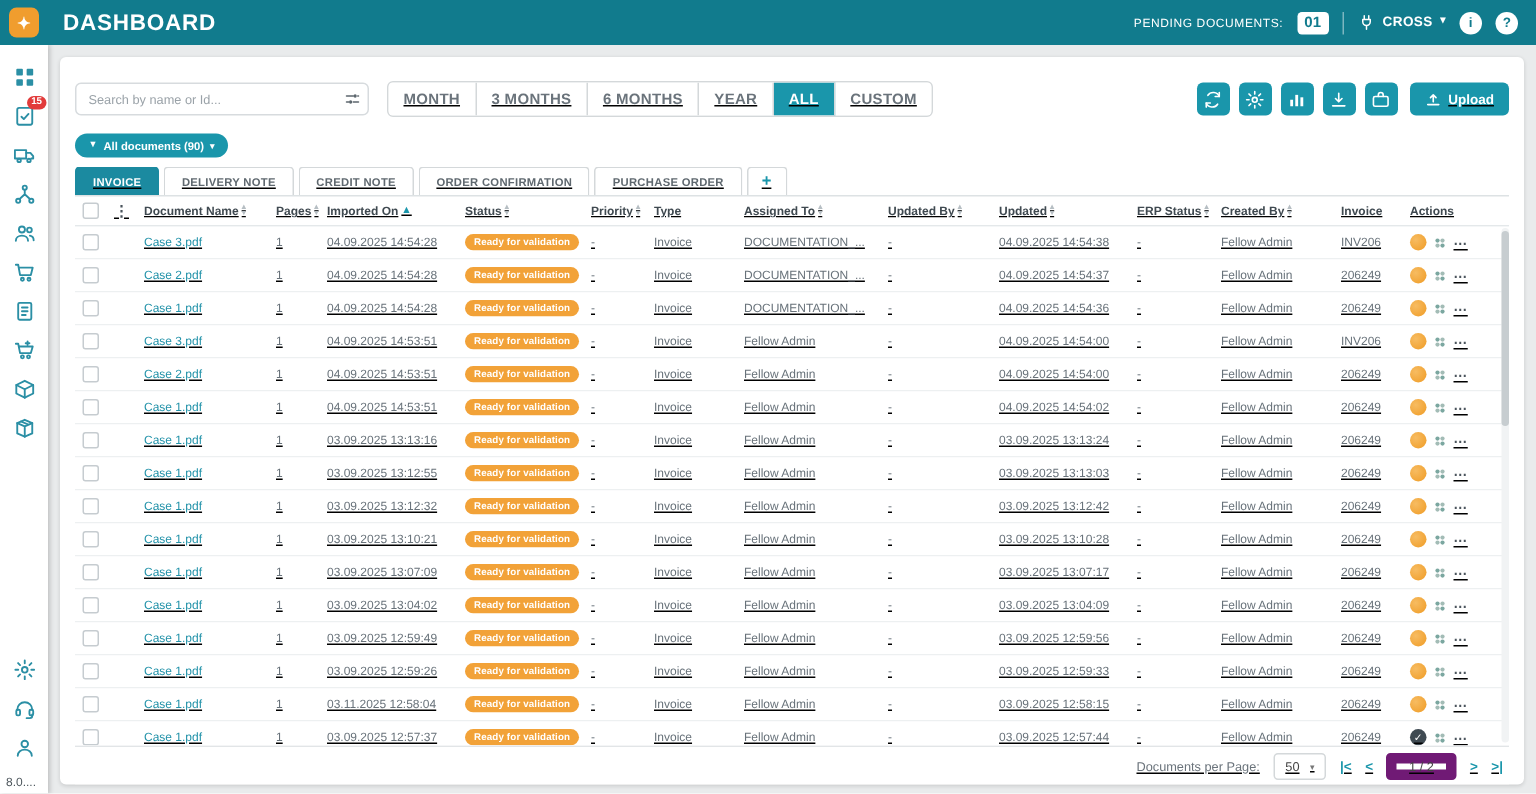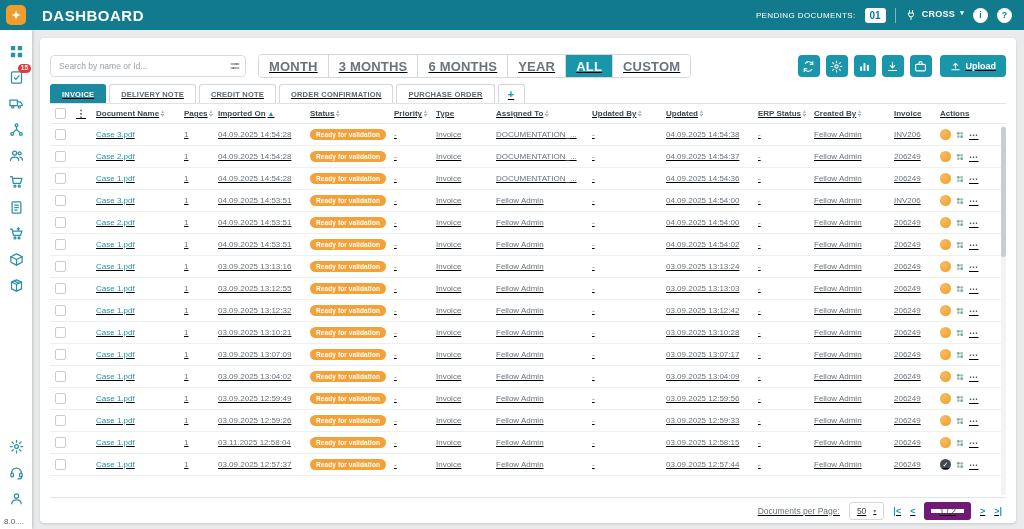--- a/index.html
+++ b/index.html
@@ -34,21 +34,21 @@
   .card { flex:1; background:#fff; border-radius:4px; box-shadow:0 1px 3px rgba(0,0,0,.14); padding:16px 10px 0 10px; display:flex; flex-direction:column; position:relative; overflow:hidden;text-decoration:underline; }
 
   
   .toolbar-row { display:flex; align-items:center; }
   .search { position:relative; width:196px; }
   .search input { width:100%; height:22px; border:1px solid #d7dbde; border-radius:4px; font-size:8.5px; color:#555; padding:0 22px 0 8px; font-family:inherit; outline:none; }
   .search input::placeholder { color:#9aa2a8; }
   .sliders { position:absolute; right:5px; top:5px; width:12px; height:12px; color:#5c666d; cursor:pointer; }
   .sliders svg { width:12px; height:12px; display:block; }
   .seg { display:flex; border:1px solid #d4d8da; border-radius:4px; overflow:hidden; margin-left:12px; }
-  .seg-btn { background:#fff; border:none; border-right:1px solid #d4d8da; font-size:13px; font-weight:bold; color:#6a737b; padding:0 10px; height:22px; font-family:inherit; letter-spacing:.2px; cursor:pointer; }
+  .seg-btn { background:#fff; border:none; border-right:1px solid #d4d8da; font-size:10px; font-weight:bold; color:#6a737b; padding:0 10px; height:22px; font-family:inherit; letter-spacing:.2px; cursor:pointer; }
   .seg-btn:last-child { border-right:none; }
   .seg-btn.active { background:#1a96ab; color:#fff; }
   .icon-btns { display:flex; gap:6px; margin-left:auto; }
   .icon-btn { width:22px; height:22px; border-radius:4px; border:none; background:#1a96ab; color:#fff; display:flex; align-items:center; justify-content:center; cursor:pointer; }
   .icon-btn svg { width:13px; height:13px; display:block; }
   .upload { height:22px; margin-left:8px; background:#1a96ab; color:#fff; border:none; border-radius:4px; font-size:9px; font-weight:bold; display:flex; align-items:center; gap:5px; padding:0 10px; font-family:inherit; cursor:pointer;text-align:center; }
 
   
   .dd-row { margin-top:7px; }
   .dd-pill { background:#1a96ab; color:#fff; border:none; border-radius:9px; height:16px; font-size:7.5px; font-weight:bold; display:inline-flex; align-items:center; gap:4px; padding:0 9px; font-family:inherit; cursor:pointer; }
@@ -281,20 +281,27 @@
           <span id="upload-ic">
               <svg viewBox="0 0 24 24" fill="none" stroke="currentColor" stroke-width="2.4" stroke-linecap="round" stroke-linejoin="round" style="width:11px;height:11px;display:block">
                 <path d="M12 15V5M8 9l4-4 4 4"></path>
                 <path d="M4 19h16"></path>
               </svg>
             </span>
           <span>Upload</span>
         </button>
       </div>
 
+      <div class="dd-row">
+        <button class="dd-pill">
+          <span class="funnel">▼</span>
+          <span>All documents (90)</span>
+          <span class="caret2">▾</span>
+        </button>
+      </div>
 
       <div class="tabs" id="tabs">
           <button class="tab active">INVOICE</button>
           <button class="tab">DELIVERY NOTE</button>
           <button class="tab">CREDIT NOTE</button>
           <button class="tab">ORDER CONFIRMATION</button>
           <button class="tab">PURCHASE ORDER</button>
           <button class="tab-add">+</button>
         </div>
 

